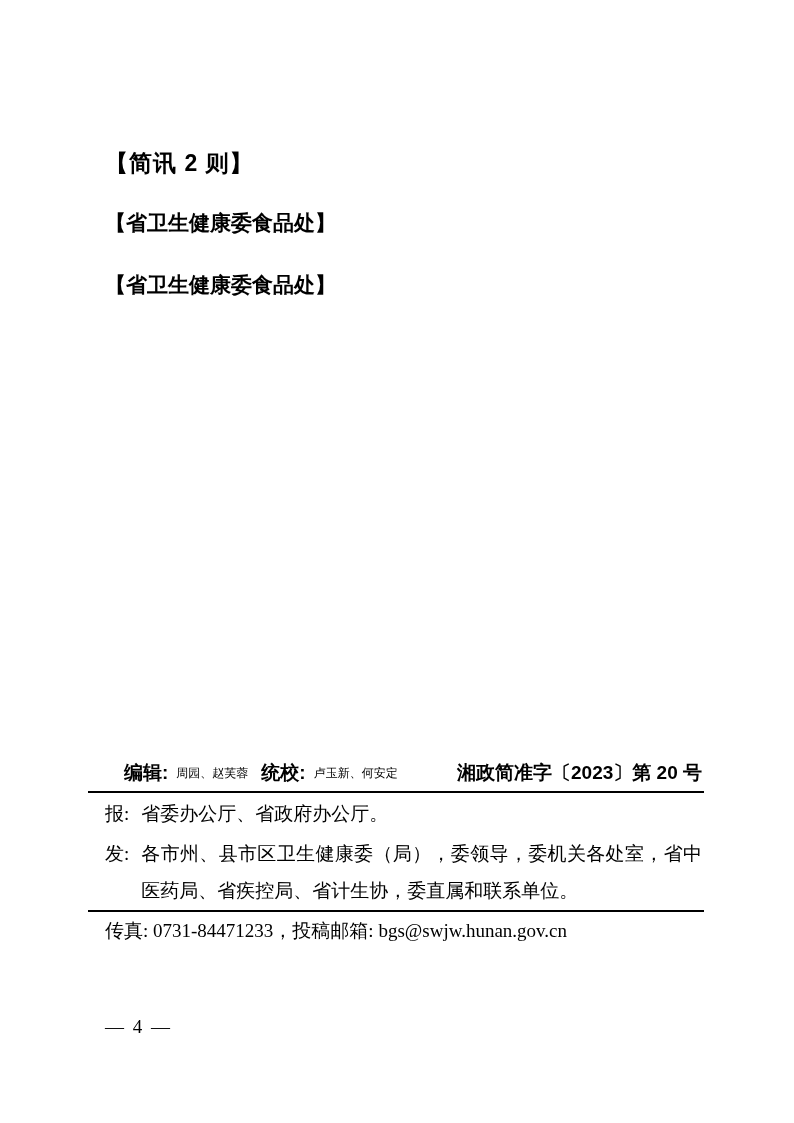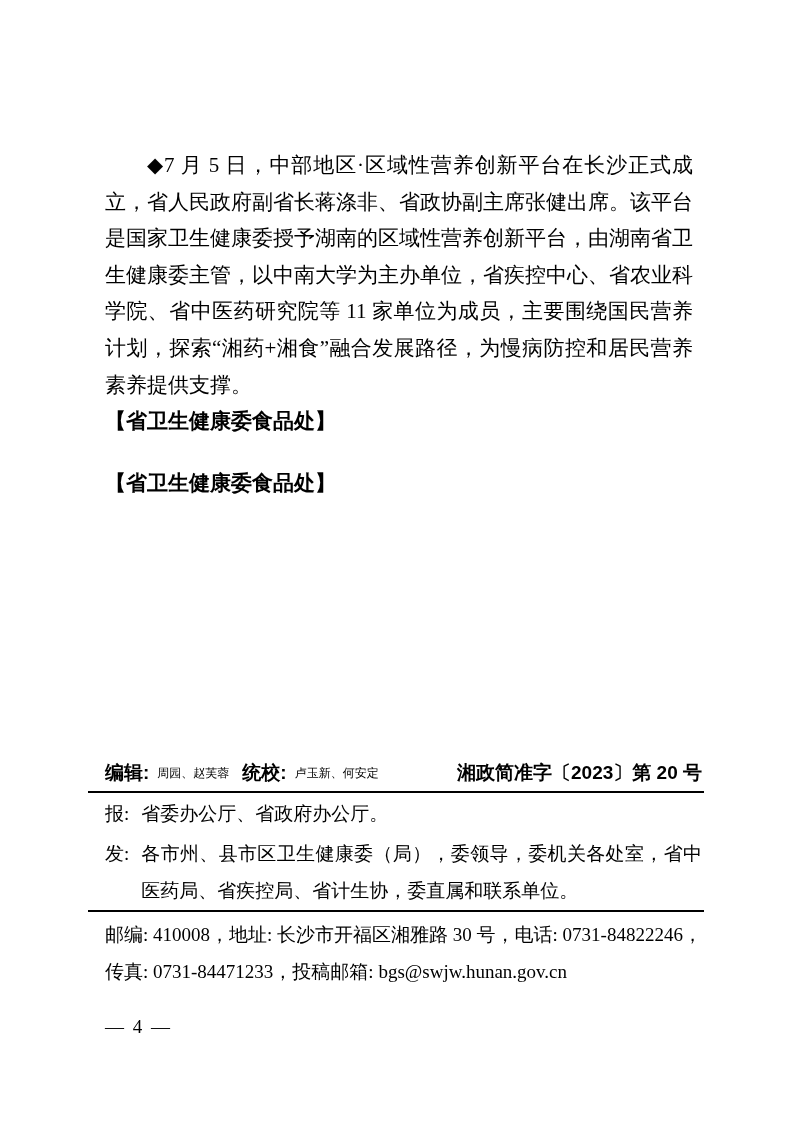--- a/index.html
+++ b/index.html
@@ -50,20 +50,21 @@
   .colo-row {
     display: flex;
     align-items: center;
     height: 36px;
     padding: 0 2px 0 17px;
   }
   .lbl {
     font-family: "Liberation Sans", "DejaVu Sans", sans-serif;
     font-weight: bold;
     white-space: pre;
+    margin-left: 19px;
   }
   .lbl-gap { margin-left: 13px; text-align: center; }
   .names {
     margin-left: 8px;
     font-size: 12px;
     white-space: pre;
   }
   .issue {
     margin-left: auto;
     font-family: "Liberation Sans", "DejaVu Sans", sans-serif;
@@ -103,22 +104,22 @@
     font-size: 19px;
     letter-spacing: 2px;
   }
 </style>
 </head>
 <body>
 
 <div class="page">
 
   <div class="main">
+    <h1 class="doc-title">【简讯 2 则】</h1>
 
-    <p class="para">◆7 月 5 日，中部地区·区域性营养创新平台在长沙正式成立，省人民政府副省长蒋涤非、省政协副主席张健出席。该平台是国家卫生健康委授予湖南的区域性营养创新平台，由湖南省卫生健康委主管，以中南大学为主办单位，省疾控中心、省农业科学院、省中医药研究院等 11 家单位为成员，主要围绕国民营养计划，探索“湘药+湘食”融合发展路径，为慢病防控和居民营养素养提供支撑。</p>
 
     <p class="attribution">【省卫生健康委食品处】</p>
 
 
     <p class="attribution">【省卫生健康委食品处】</p>
   </div>
 
   <div class="colophon">
 
     <div class="colo-row">
@@ -136,20 +137,19 @@
       <span class="hbody">省委办公厅、省政府办公厅。</span>
     </div>
 
     <div class="hang">
       <span class="hlabel">发:</span>
       <span class="hbody">各市州、县市区卫生健康委（局），委领导，委机关各处室，省中医药局、省疾控局、省计生协，委直属和联系单位。</span>
     </div>
 
     <hr class="rule">
 
-    <div class="fline contact-first">邮编: 410008，地址: 长沙市开福区湘雅路 30 号，电话: 0731-84822246，</div>
 
     <div class="fline">传真: 0731-84471233，投稿邮箱: bgs@swjw.hunan.gov.cn</div>
   </div>
 
   <div class="pagenum">— 4 —</div>
 
 </div>
 
 </body></html>

